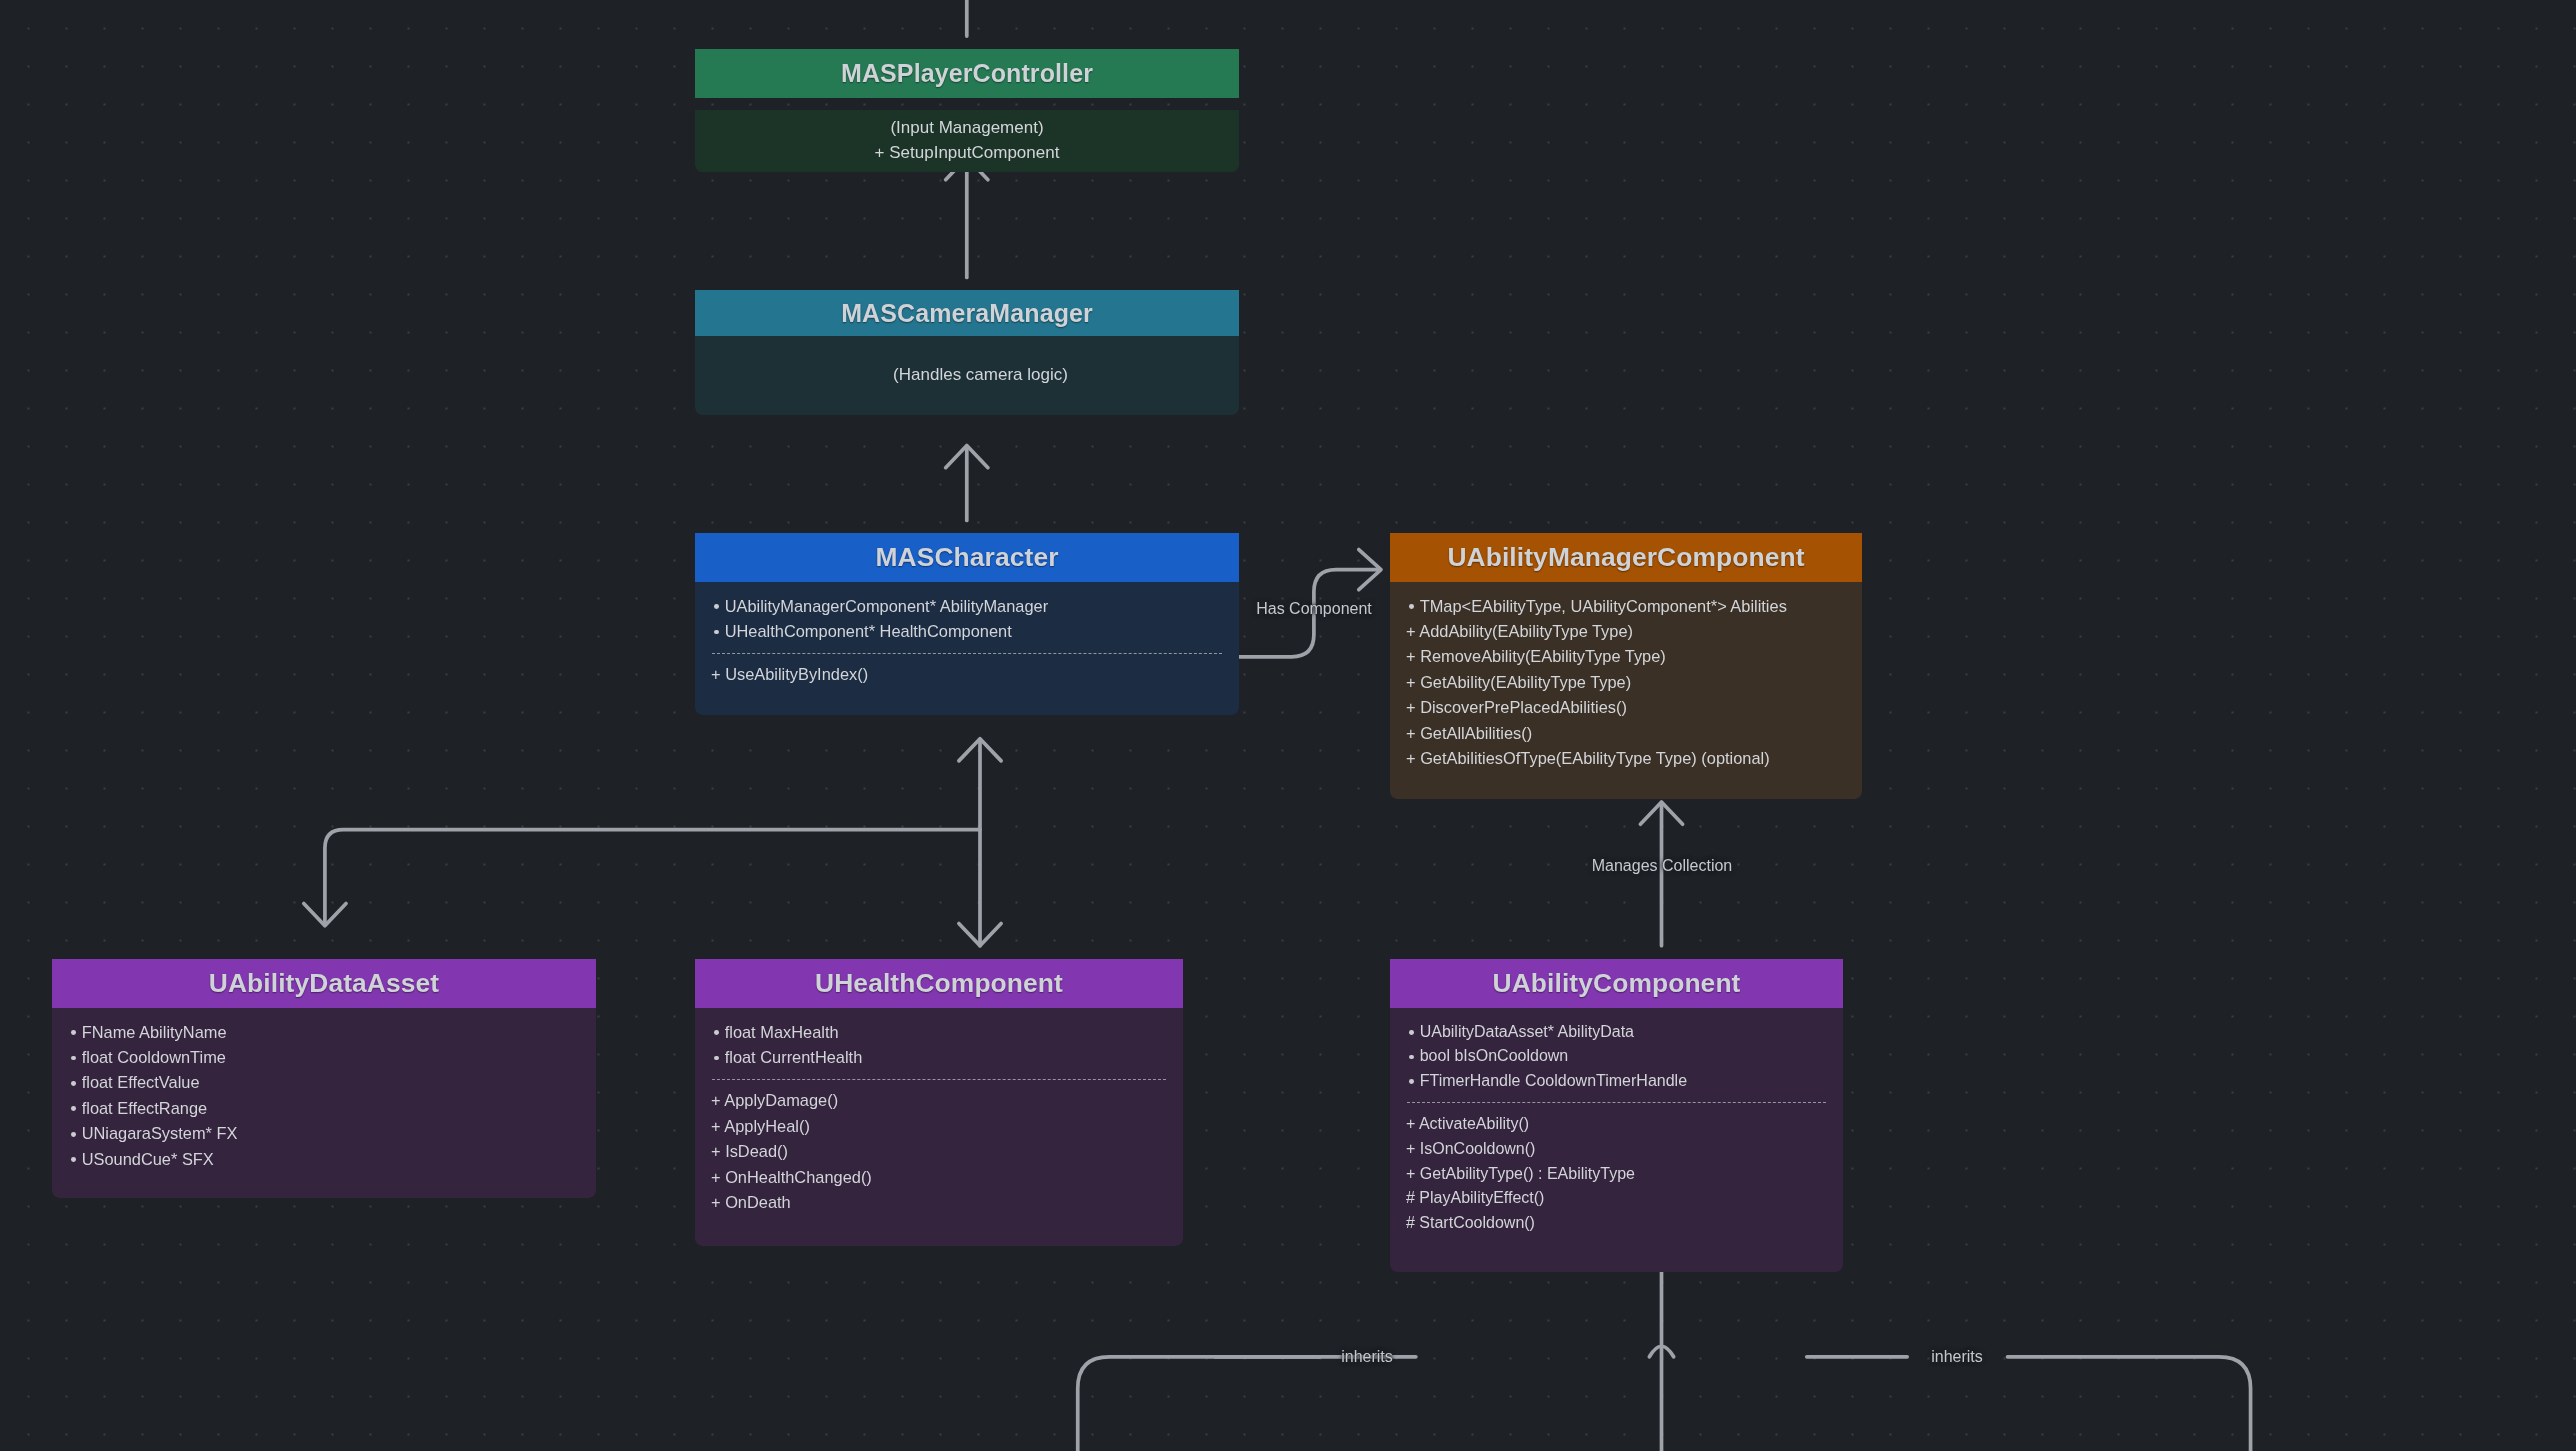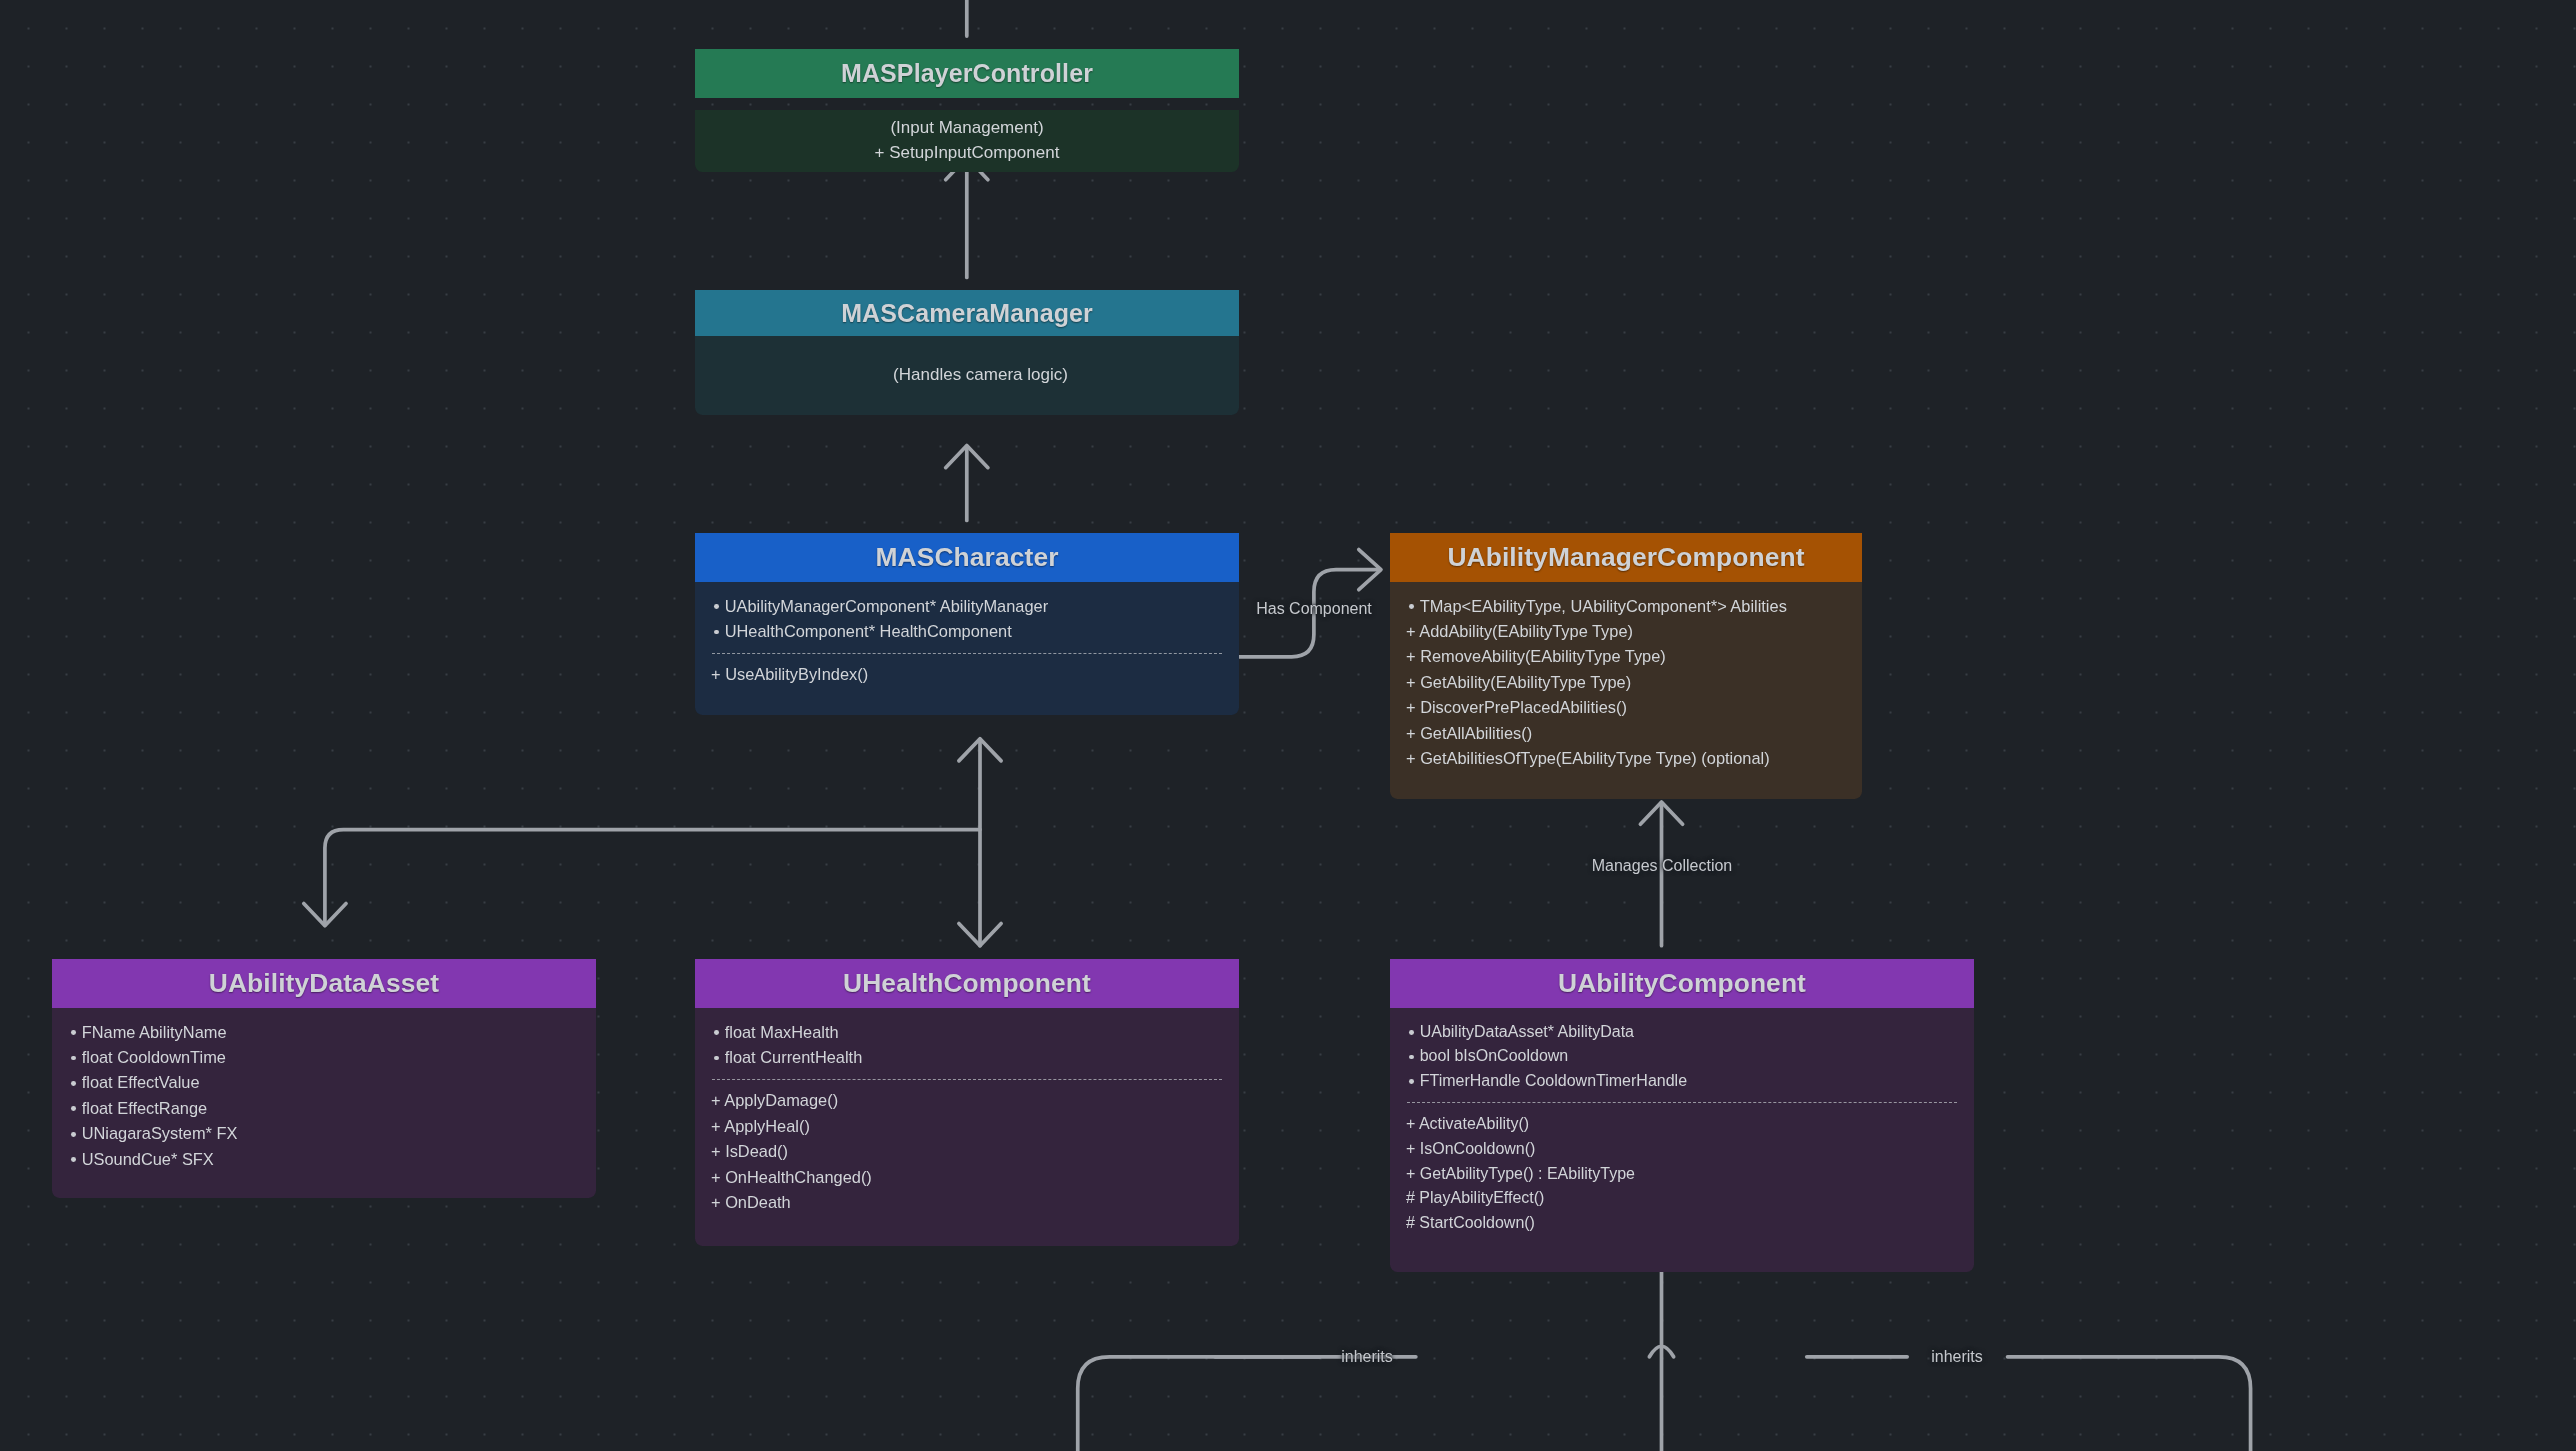--- a/index.html
+++ b/index.html
@@ -66,25 +66,25 @@
   #n-character .body{background:#1c2c42;font-size:16.4px;min-height:133px;}
 
   #n-abilitymanager{left:1390px;top:520px;width:472px;}
   #n-abilitymanager .hdr{height:49px;font-size:26.4px;background:#a55203;}
   #n-abilitymanager .body{background:#3b3026;font-size:16.4px;min-height:217px;}
 
   #n-abilitydataasset{left:52px;top:946px;width:544px;}
   #n-abilitydataasset .hdr{height:49px;font-size:26.4px;background:#8237b0;}
   #n-abilitydataasset .body{background:#34243d;font-size:16.4px;min-height:190px;}
 
-  #n-healthcomponent{left:695px;top:946px;width:544px;}
+  #n-healthcomponent{left:695px;top:946px;width:488px;}
   #n-healthcomponent .hdr{height:49px;font-size:26.4px;background:#8237b0;}
   #n-healthcomponent .body{background:#34243d;font-size:16.4px;min-height:238px;}
 
-  #n-abilitycomponent{left:1390px;top:946px;width:584px;}
+  #n-abilitycomponent{left:1390px;top:946px;width:453px;}
   #n-abilitycomponent .hdr{height:49px;font-size:26.4px;background:#8237b0;}
   #n-abilitycomponent .body{background:#34243d;font-size:16px;min-height:264px;}
 
   #lbl-has-component{left:1314px;top:609px;font-size:16px;}
   #lbl-manages-collection{left:1662px;top:866px;font-size:16px;}
   #lbl-inherits-left{left:1367px;top:1357px;font-size:16px;}
   #lbl-inherits-right{left:1957px;top:1357px;font-size:16px;}
 </style>
 </head>
 <body>

